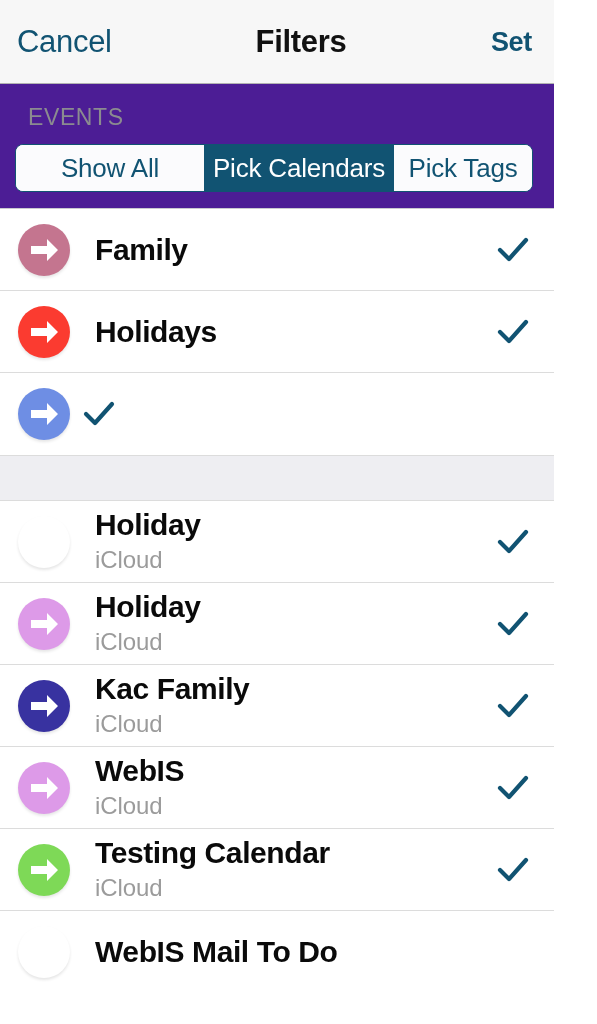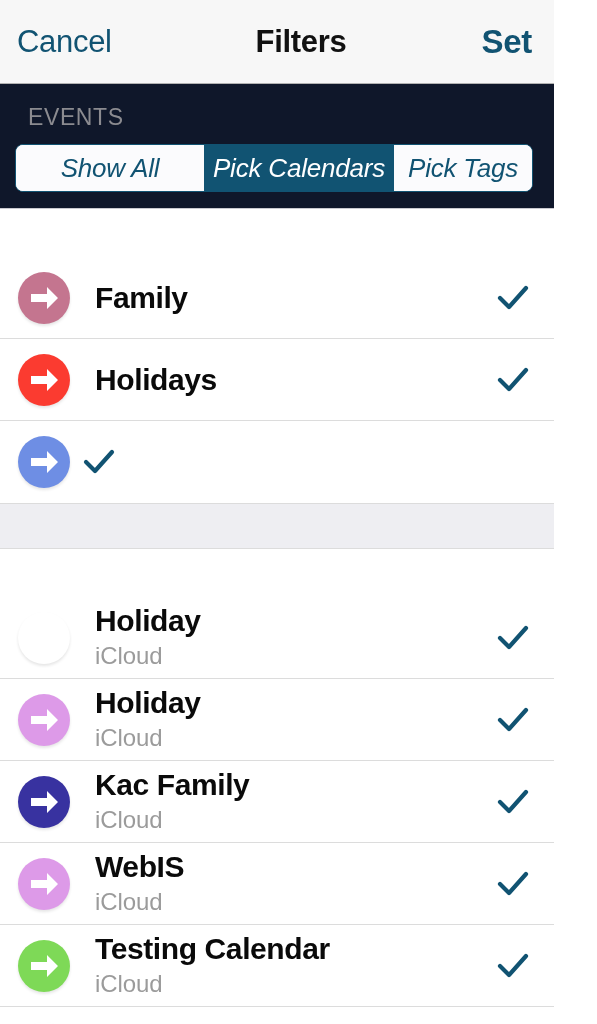--- a/index.html
+++ b/index.html
@@ -46,48 +46,47 @@
     font-weight: bold;
     color: #111111;
     letter-spacing: -0.3px;
     margin-left: 48px;
   }
   .nav-set {
     position: absolute;
     right: 22px;
     top: 50%;
     transform: translateY(-50%);
-    font-size: 33px;
+    font-size: 27px;
     font-weight: bold;
     color: #115372;
     letter-spacing: -0.3px;
     white-space: nowrap;
   }
 
   
   .filter-header {
-    background: #0f172a;
+    background: #4c1d95;
     padding: 20px 21px 16px 15px;
     border-bottom: 1px solid #c9c9cf;
   }
   .section-caption {
     font-size: 23px;
     color: #8b8b90;
     letter-spacing: 0.6px;
     padding-left: 13px;
     margin-bottom: 13px;
   }
   .segmented {
     display: flex;
     height: 48px;
     border: 1.5px solid #115372;
     border-radius: 8px;
     overflow: hidden;
     background: #fbfbfd;
-    font-style: italic;
   }
   .segment {
     flex: 0 0 auto;
     display: flex;
     align-items: center;
     justify-content: center;
     font-size: 26px;
     color: #115372;
     background: #fbfbfd;
     letter-spacing: -0.2px;
@@ -95,21 +94,21 @@
   }
   .segment.seg-0 { width: 188px; }
   .segment.seg-1 { width: 190px; border-left: 1.5px solid #115372; border-right: 1.5px solid #115372; }
   .segment.seg-2 { flex: 1; }
   .segment.selected {
     background: #115372;
     color: #ffffff;
   }
 
   
-  .list-section { background: #7f1d1d; margin-top: 48px; }
+  .list-section { background: #7f1d1d; }
 
   .row {
     position: relative;
     display: flex;
     align-items: center;
     height: 82px;
     background: #ffffff;
     padding-left: 18px;
     padding-right: 24px;
     border-bottom: 1px solid #dcdcdc;

